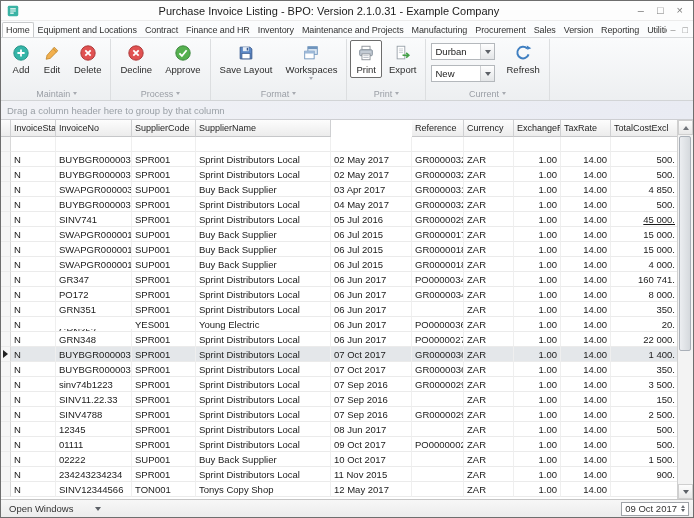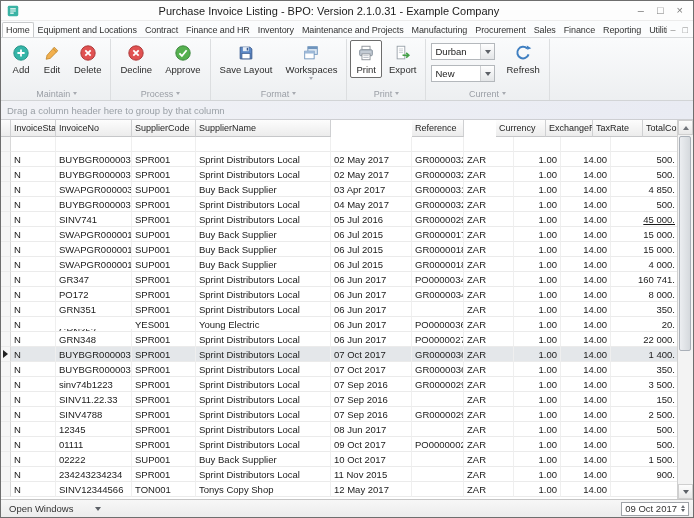--- a/index.html
+++ b/index.html
@@ -99,21 +99,21 @@
     <div class="tabs" id="tabs">
         <div class="tab active">Home</div>
         <div class="tab">Equipment and Locations</div>
         <div class="tab">Contract</div>
         <div class="tab">Finance and HR</div>
         <div class="tab">Inventory</div>
         <div class="tab">Maintenance and Projects</div>
         <div class="tab">Manufacturing</div>
         <div class="tab">Procurement</div>
         <div class="tab">Sales</div>
-        <div class="tab">Finance</div>
+        <div class="tab">Version</div>
         <div class="tab">Reporting</div>
         <div class="tab">Utilities</div>
       </div>
     <div class="tabbar-right" id="child-controls">
         <span class="cbtn">–</span>
         <span class="cbtn">□</span>
       </div>
   </div>
 
   <div class="ribbon" id="ribbon-groups">
@@ -290,21 +290,21 @@
           <div class="hcell" style="width: 135px;">
             <span class="htext">SupplierName</span>
           </div>
           <div class="hcell" style="width: 81px; margin-top: 48px;">
             <span class="htext">InvoiceDate</span>
             <span class="tri-up sort"></span>
           </div>
           <div class="hcell" style="width: 52px;">
             <span class="htext">Reference</span>
           </div>
-          <div class="hcell" style="width: 50px; margin-left: 32px;">
+          <div class="hcell" style="width: 50px;">
             <span class="htext">Currency</span>
           </div>
           <div class="hcell" style="width: 47px;">
             <span class="htext">ExchangeR...</span>
           </div>
           <div class="hcell" style="width: 50px;">
             <span class="htext">TaxRate</span>
           </div>
           <div class="hcell" style="width: 68px;">
             <span class="htext">TotalCostExcl</span>

